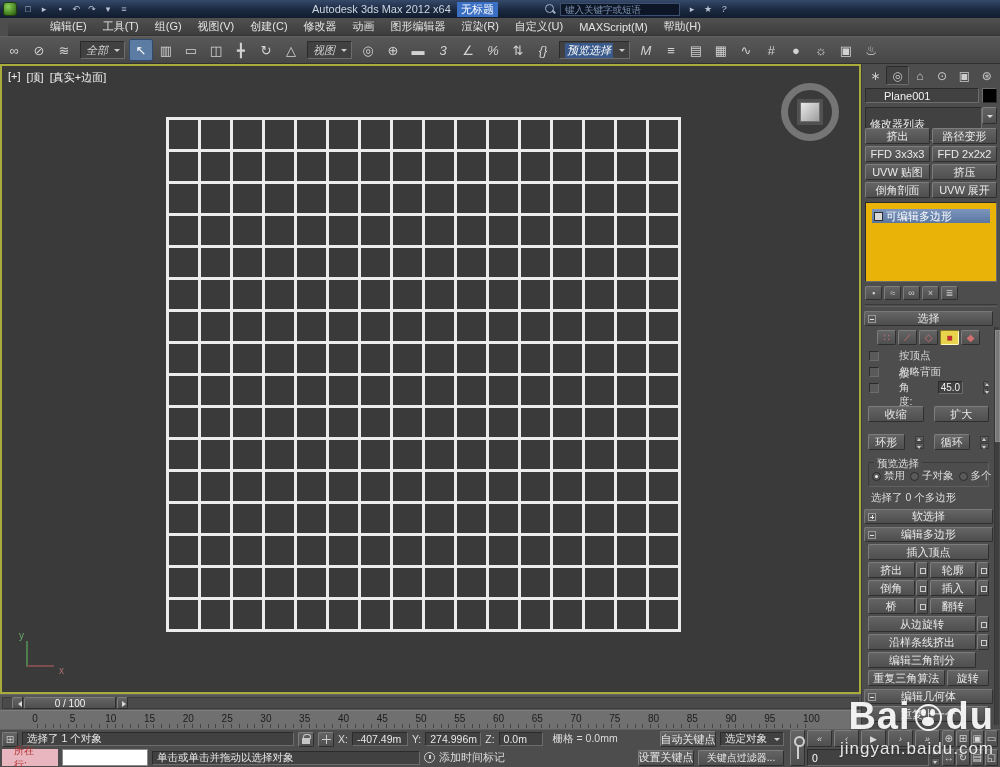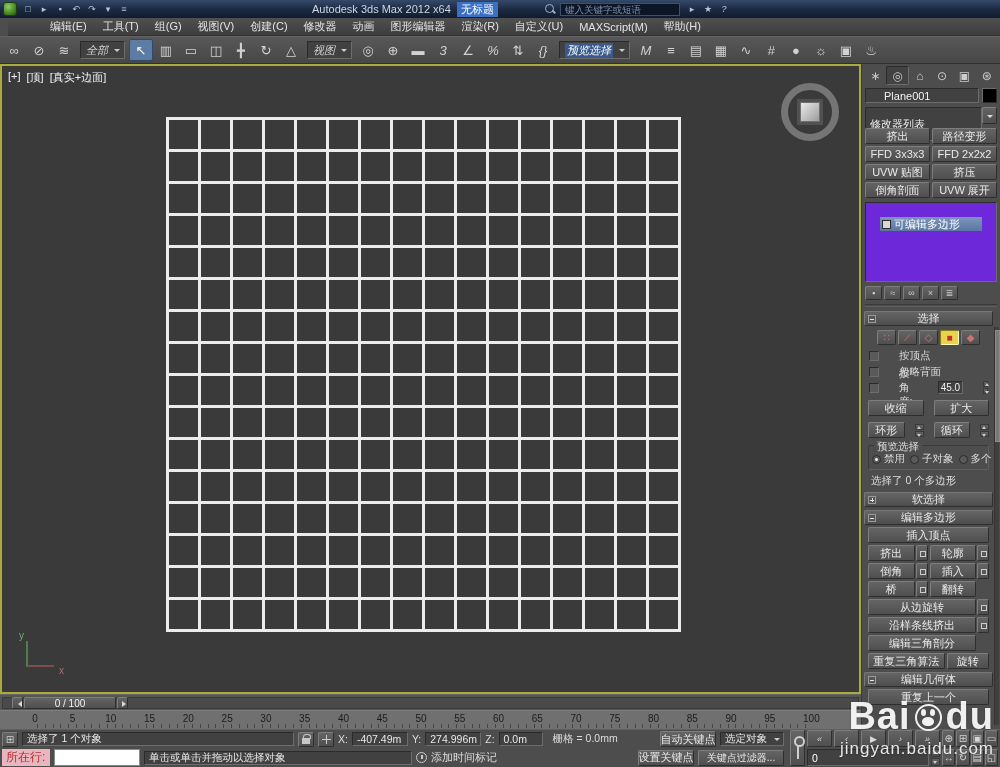--- a/index.html
+++ b/index.html
@@ -52,21 +52,21 @@
 .cp-tab.active{background:#424242;border-color:#2b2b2b #6c6c6c #6c6c6c #2b2b2b}
 .cp-name-row{display:flex;gap:3px;margin:0 1px 4px}
 .name-fld{flex:1;height:15px;display:flex;align-items:center;padding:0 18px;color:#f2f2f2}
 .color-swatch{width:15px;height:15px;background:#000;border:1px solid;border-color:#6c6c6c #2b2b2b #2b2b2b #6c6c6c;flex:none}
 .modlist{display:flex;height:17px;margin:0 1px 4px}
 .modlist-fld{flex:1;display:flex;align-items:center;padding:16px 4px;color:#eee}
 .modlist-arrow{width:15px;position:relative;flex:none}
 .modlist-arrow::after{content:"";position:absolute;left:4px;top:7px;border:3.5px solid transparent;border-top-color:#ddd}
 .btn{font-size:11px;color:#e9e9e9;display:flex;align-items:center;justify-content:center;height:16px;cursor:default;white-space:nowrap;overflow:hidden}
 .cp-grid{display:grid;grid-template-columns:1fr 1fr;gap:2px;margin:0 1px 4px}
-.stack-box{height:80px;background:#6d28d9;border:1px solid;border-color:#2b2b2b #6c6c6c #6c6c6c #2b2b2b;margin:2px 1px 3px;padding:14px;overflow:hidden}
+.stack-box{height:80px;background:#eab308;border:1px solid;border-color:#2b2b2b #6c6c6c #6c6c6c #2b2b2b;margin:2px 1px 3px;padding:6px;overflow:hidden}
 .stack-row{height:14px;display:flex;align-items:center;gap:3px;padding:0 2px}
 .stack-row.selected{background:linear-gradient(#7c95bb,#5a77a2);color:#fff}
 .stack-ico{width:9px;height:9px;background:#d8d8d8;border:1px solid #2e2e2e;display:inline-block;flex:none}
 .stack-tools{display:flex;gap:2px;margin:1px 1px 0;height:15px;align-items:center}
 .stk-btn{width:17px;height:14px;font-size:9px;display:flex;align-items:center;justify-content:center;color:#ccc}
 .cp-divider{height:3px;border-top:1px solid #3a3a3a;border-bottom:1px solid #5f5f5f;margin:4px 1px}
 .rollouts{position:relative;padding-right:5px}
 .rollout-hd{height:15px;background:linear-gradient(#656565,#4d4d4d);border:1px solid;border-color:#777 #2f2f2f #2f2f2f #777;border-radius:2px;display:flex;align-items:center;margin:3px 0 2px;position:relative;color:#e8e8e8}
 .rollout-hd .pm{position:absolute;left:3px;top:3px;width:8px;height:8px;border:1px solid #9a9a9a;background:#565656}
 .pm::before{content:"";position:absolute;left:1px;top:3px;width:4px;height:1px;background:#e6e6e6}
@@ -75,21 +75,21 @@
 .subobj-row{display:flex;justify-content:center;gap:2px;margin:4px 0}
 .so-btn{width:19px;height:15px;color:#d07070;font-size:10px;display:flex;align-items:center;justify-content:center}
 .so-btn.active{background:#e8d44c;border-color:#8a7c1e #fff8c0 #fff8c0 #8a7c1e;color:#c03030}
 .chk-row{display:flex;align-items:center;gap:20px;margin:3px 5px;height:13px;font-size:10.5px}
 .chk{width:10px;height:10px;background:#5a5a5a;border:1px solid;border-color:#2b2b2b #6c6c6c #6c6c6c #2b2b2b;flex:none}
 .spin-fld{width:36px;height:13px;text-align:right;padding:0 2px;font-size:10px;color:#f0f0f0;margin-left:auto}
 .spinner{width:9px;height:13px;display:flex;flex-direction:column;gap:1px}
 .spinner i{flex:1;position:relative;background:linear-gradient(#646464,#4f4f4f);border:1px solid #3a3a3a}
 .spinner i.up::after{content:"";position:absolute;left:1px;top:1px;border:2px solid transparent;border-bottom:3px solid #ccc;border-top:none}
 .spinner i.dn::after{content:"";position:absolute;left:1px;top:2px;border:2px solid transparent;border-top:3px solid #ccc;border-bottom:none}
-.two-btn-row{display:flex;gap:10px;margin:6px 4px;align-items:center}
+.two-btn-row{display:flex;gap:10px;margin:12px 4px;align-items:center}
 .two-btn-row .btn{flex:1}
 .group{border:1px solid;border-color:#3a3a3a #606060 #606060 #3a3a3a;margin:7px 4px 4px;padding:6px 3px 3px;position:relative;border-radius:2px}
 .group-title{position:absolute;left:5px;top:-6px;background:#4d4d4d;padding:0 3px;font-size:10.5px}
 .radio-row{display:flex;gap:5px;align-items:center;flex-wrap:nowrap}
 .radio{display:flex;align-items:center;gap:3px;font-size:10.5px;white-space:nowrap}
 .rd{width:9px;height:9px;border-radius:50%;background:#5a5a5a;border:1px solid #2b2b2b;position:relative;flex:none}
 .radio.selected .rd::after{content:"";position:absolute;left:2px;top:2px;width:3px;height:3px;border-radius:50%;background:#efefef}
 .count-text{margin:4px 7px;font-size:10.5px}
 .wide-btn{margin:2px 4px}
 .ep-grid{display:grid;grid-template-columns:1fr 1fr;gap:2px;margin:2px 4px}
@@ -124,21 +124,21 @@
 .statusA{top:729px;border-top:1px solid #5f5f5f}
 .statusB{top:748px}
 .sb-fld{height:14px;display:flex;align-items:center;padding:0 4px;font-size:10.5px;color:#e8e8e8;white-space:nowrap;overflow:hidden}
 .sb-ibtn{width:16px;height:15px;display:flex;align-items:center;justify-content:center;color:#ccc;font-size:10px;flex:none}
 .coord-lab{font-size:10.5px;color:#ddd;flex:none}
 .lockshape{width:8px;height:6px;background:#c6c6c6;position:relative;margin-top:3px}
 .lockshape::before{content:"";position:absolute;left:1px;top:-4px;width:6px;height:4px;border:1px solid #c6c6c6;border-bottom:none;border-radius:3px 3px 0 0}
 .plusshape{width:9px;height:9px;position:relative}
 .plusshape::before{content:"";position:absolute;left:4px;top:0;width:1.5px;height:9px;background:#ccc}
 .plusshape::after{content:"";position:absolute;left:0;top:4px;width:9px;height:1.5px;background:#ccc}
-.pink{width:48px;height:17px;background:#e9b6c0;color:#b03030;font-size:12px;display:flex;align-items:center;padding:0 4px;flex:none}
+.pink{width:56px;height:17px;background:#e9b6c0;color:#b03030;font-size:10px;display:flex;align-items:center;padding:0 12px;flex:none}
 .white-fld{width:86px;height:17px;background:#fff;border:1px solid #8a8a8a;flex:none}
 .clock{width:11px;height:11px;border:1.5px solid #ccc;border-radius:50%;position:relative;flex:none}
 .clock::after{content:"";position:absolute;left:4px;top:2px;width:1.5px;height:4px;background:#ccc}
 .dd-fld{position:relative;padding-right:14px}
 .dd-fld::after{content:"";position:absolute;right:3px;top:5px;border:3px solid transparent;border-top-color:#ccc}
 .spacer{flex:1}
 
 .timecluster{position:absolute;right:60px;top:730px;width:150px;height:36px;display:flex;gap:2px;z-index:3}
 .key-big{width:15px;height:36px;position:relative;flex:none}
 .key-big::before{content:"";position:absolute;left:3px;top:5px;width:7px;height:7px;border:2px solid #cfcfcf;border-radius:50%}

